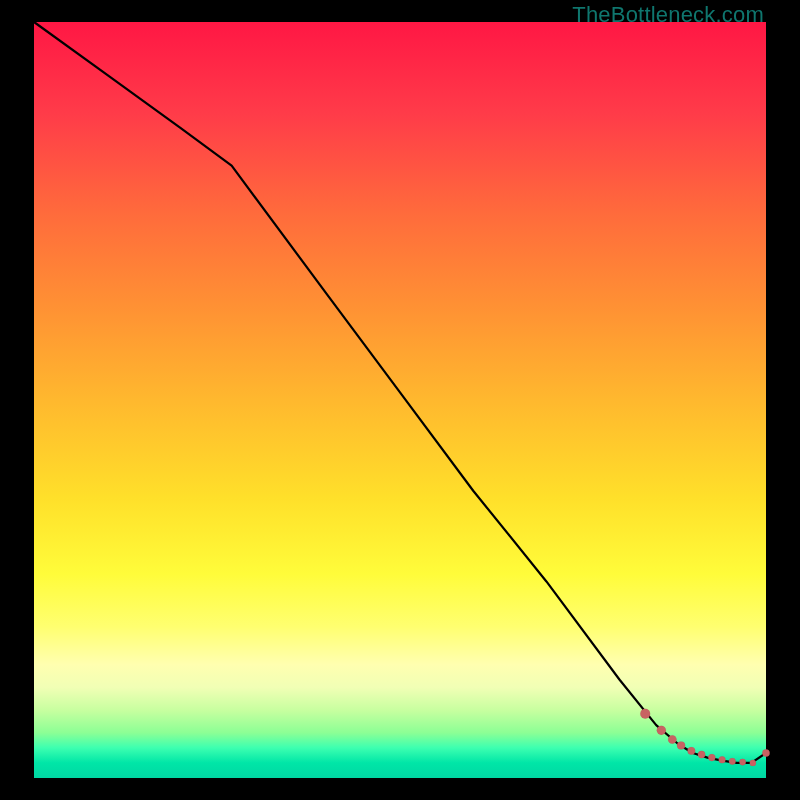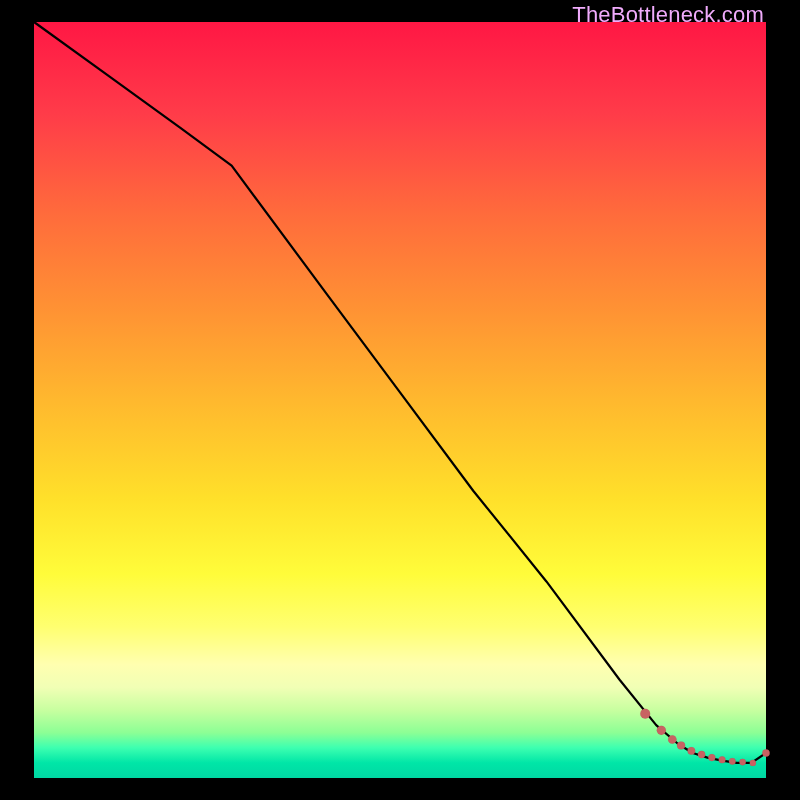--- a/index.html
+++ b/index.html
@@ -32,21 +32,21 @@
       #8cff95 94%,
       #3dffb0 96%,
       #00e6a7 98%,
       #00d7a3 100%
     );
   }
   .watermark {
     position: absolute;
     top: 2px;
     right: 36px;
-    color: #f0abfc;
+    color: #0f766e;
     font-size: 22px;
     letter-spacing: 0.2px;
     font-weight: 500;
   }
   svg.plot {
     position: absolute;
     left: 0;
     top: 0;
     width: 732px;
     height: 756px;

